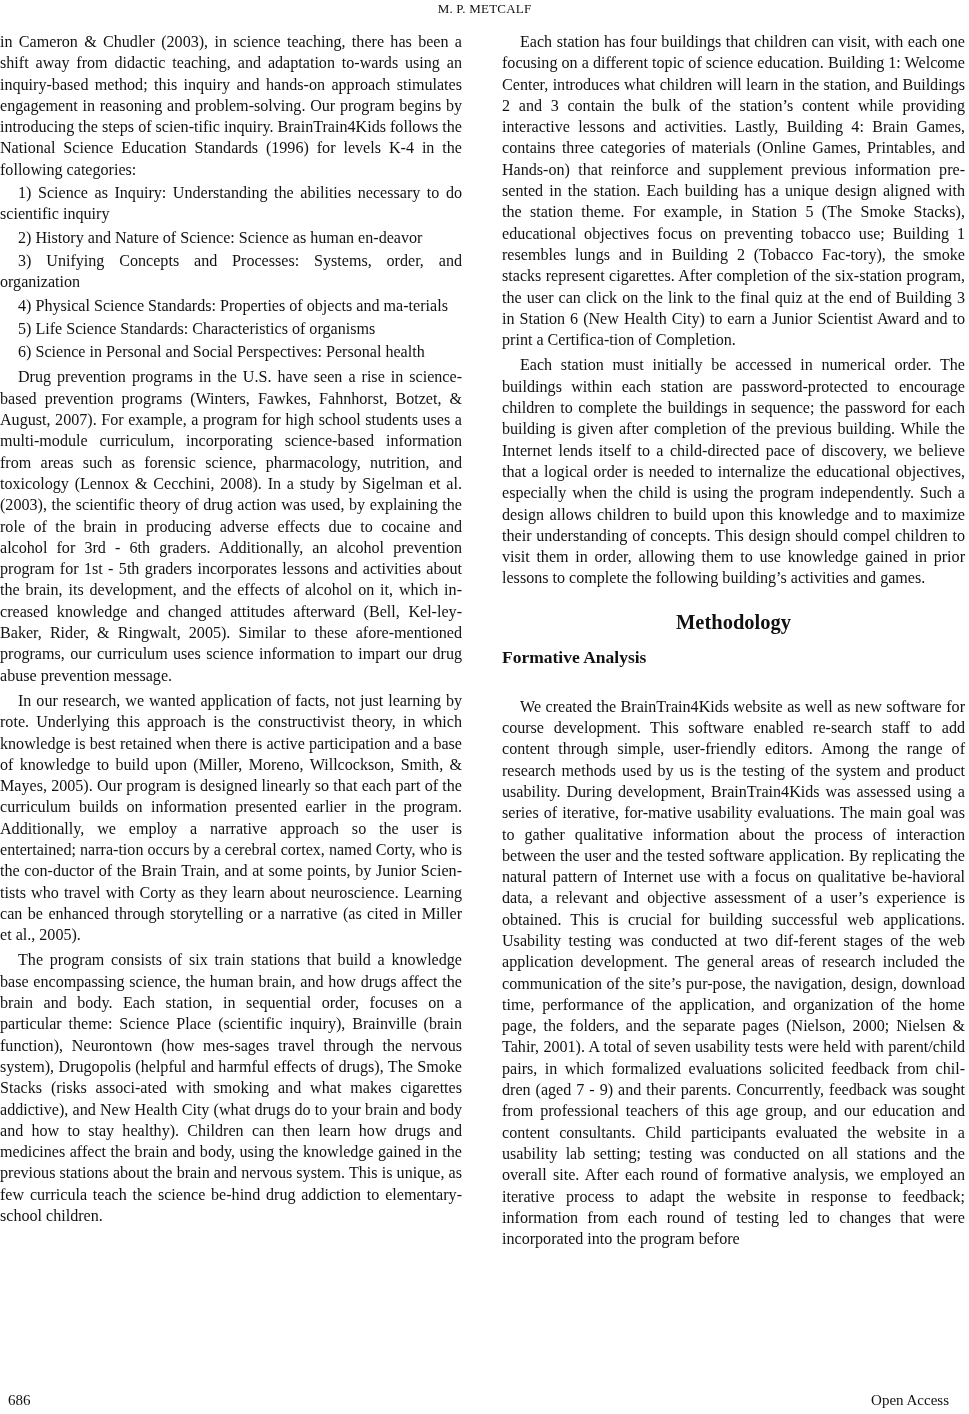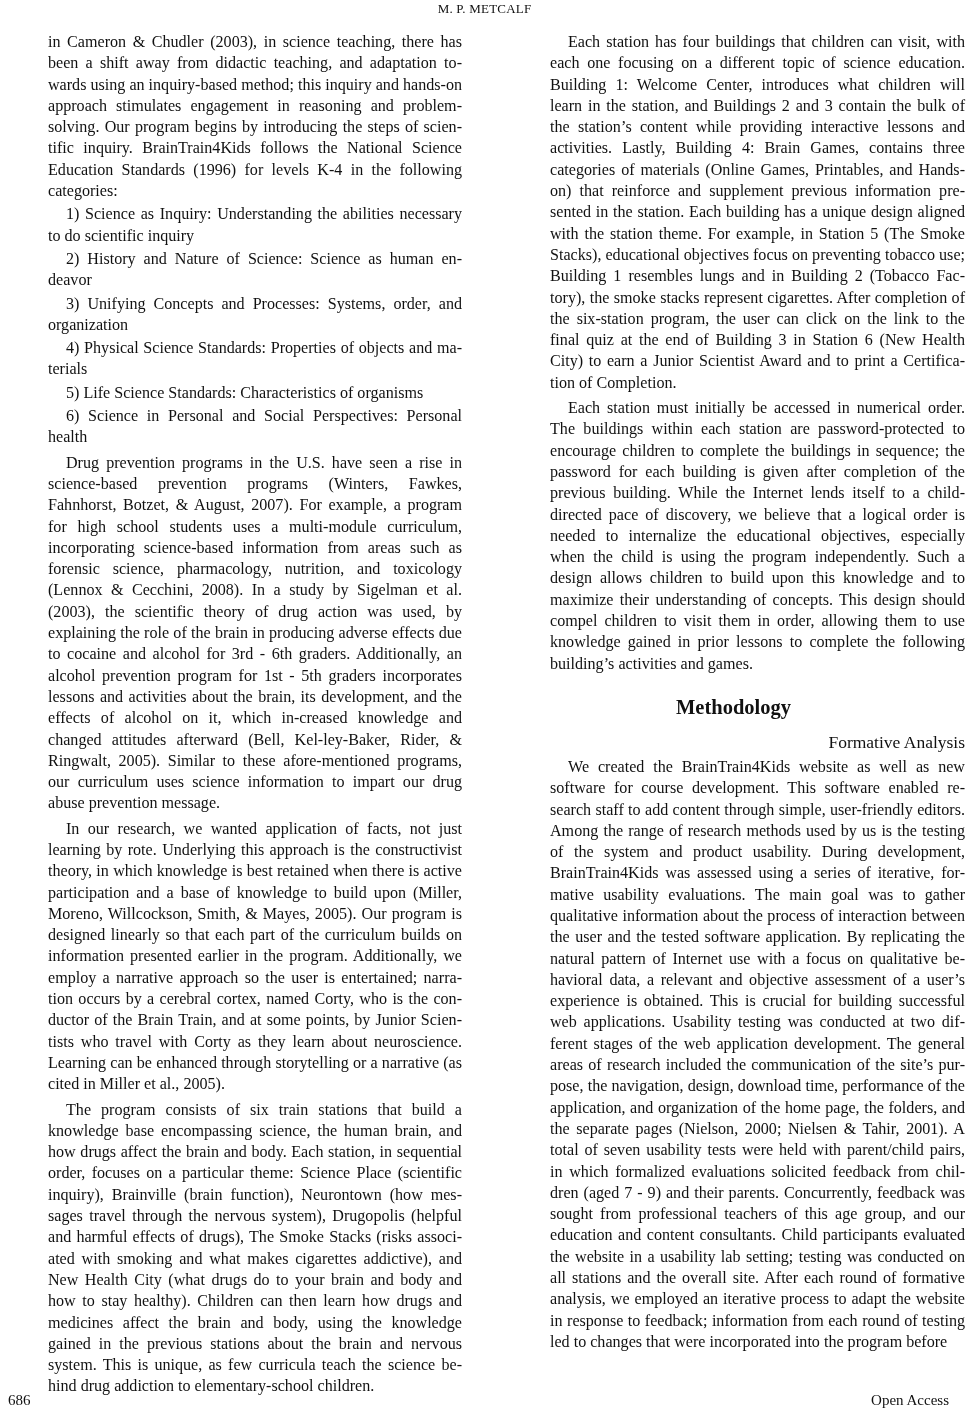--- a/index.html
+++ b/index.html
@@ -12,31 +12,31 @@
     position: absolute; top: 1px; left: 0; width: 969px;
     text-align: center; font-size: 13px; letter-spacing: 0.2px;
   }
   .col {
     position: absolute; top: 31px;
     font-size: 16.1px; line-height: 21.3px;
     text-align: justify; hyphens: none;
   }
   .col-left { left: 0px; width: 462px; }
   .col-right { left: 502px; width: 463px; }
-  .col p { margin: 0; text-indent: 18px; padding-left: 48px; }
+  .col p { margin: 0; text-indent: 18px; }
   .col p.noindent { text-indent: 0; }
   .col p.gap { margin-top: 4px; }
   .col p.list { margin-top: 2px; }
   .section-title {
     text-align: center; font-weight: bold; font-size: 20.5px;
     line-height: 24px; margin: 21px 0 12px 0;
   }
   .subsection-title {
-    font-weight: normal; font-size: 17.5px; line-height: 22px;
-    margin: 12px 0 3px 0; text-align: right;
+    font-weight: bold; font-size: 17.5px; line-height: 22px;
+    margin: 12px 0 28px 0; text-align: left;
   }
   .folio-left {
     position: absolute; left: 0; top: 1392px; font-size: 15px; margin-left: 8px;
   }
   .folio-right {
     position: absolute; right: 20px; top: 1392px; font-size: 15px; text-align: right;
   }
 </style>
 </head>
 <body>

